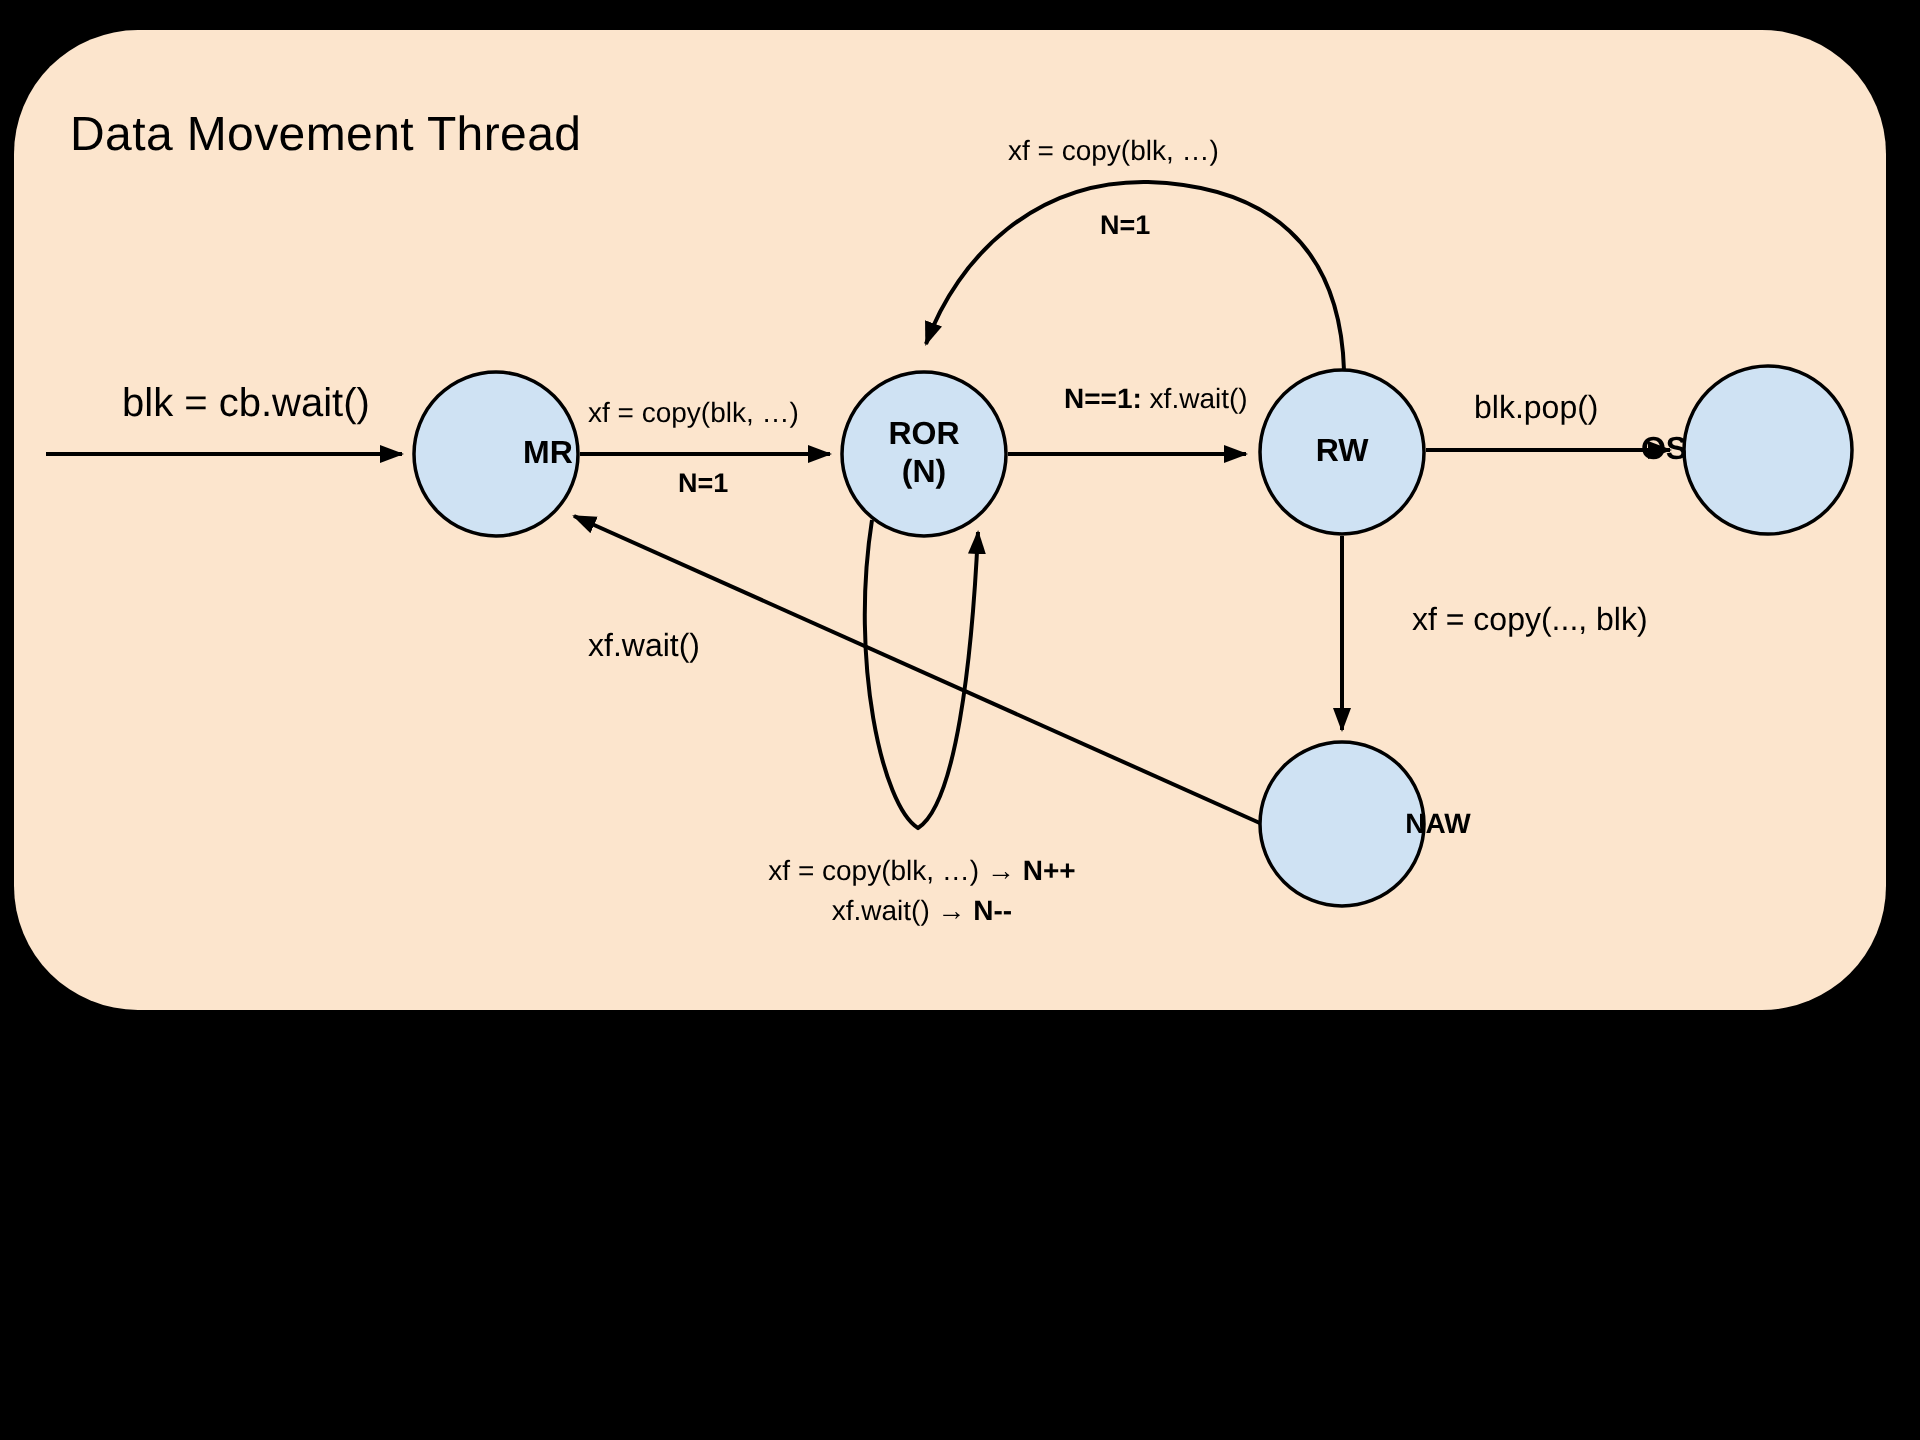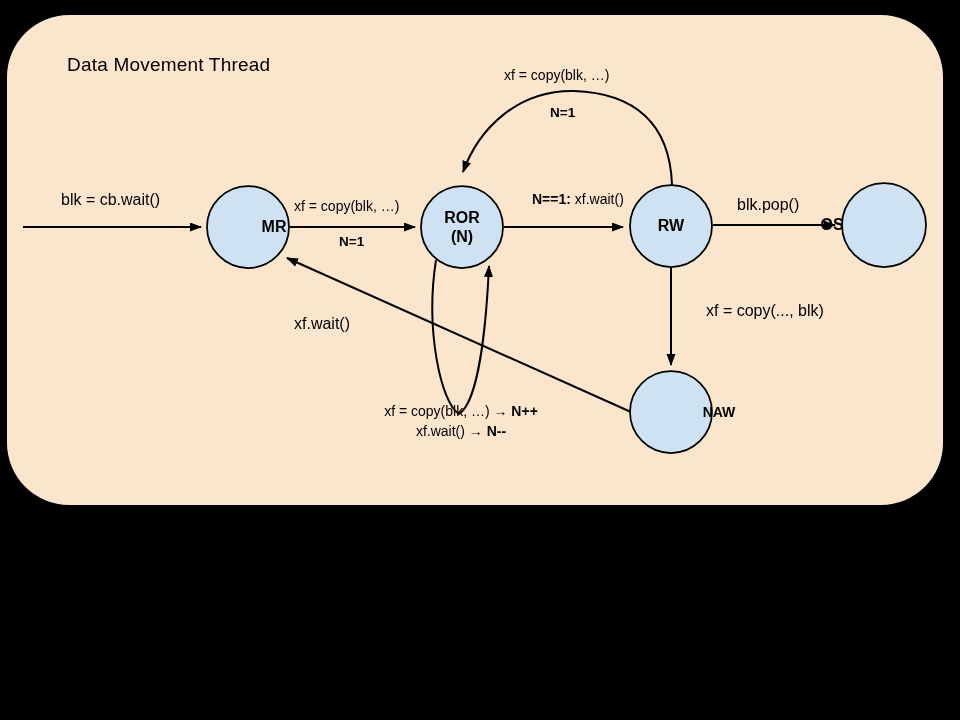--- a/index.html
+++ b/index.html
@@ -24,50 +24,50 @@
     background: var(--slide);
     border-radius: 62px;
   }
   .diagram-svg { position: absolute; left: 0; top: 0; width: 960px; height: 720px; }
   .lbl {
     position: absolute;
     white-space: nowrap;
     color: var(--text);
     line-height: 1.15;
   }
-  .title { left: 35px; top: 54px; font-size: 19px; letter-spacing: 0.2px; margin-left: 32px; }
+  .title { left: 35px; top: 54px; font-size: 24px; letter-spacing: 0.2px; }
   .node-label {
     position: absolute;
     transform: translate(-50%, -50%);
     font-weight: bold;
     font-size: 16px;
     color: var(--text);
     text-align: center;
     white-space: pre-line;
     line-height: 1.2;
   }
   .node-mr  { left: 248px; top: 227px; margin-left: 26px; }
   .node-ror { left: 462px; top: 227px; }
   .node-rw  { left: 671px; top: 226px; }
   .node-os  { left: 832px; top: 225px; }
   .node-naw { left: 671px; top: 412px; font-size: 14px; margin-left: 48px; }
 
-  .entry-label    { left: 61px;  top: 191px; font-size: 16px; }
+  .entry-label    { left: 61px;  top: 191px; font-size: 20px; }
   .mrror-label    { left: 294px; top: 198px; font-size: 14px; }
   .mrror-cond     { left: 339px; top: 234px; font-size: 13.5px; font-weight: bold; }
   .arc-label      { left: 504px; top: 67px;  font-size: 14px; }
   .arc-cond       { left: 550px; top: 105px; font-size: 13.5px; font-weight: bold; }
   .rorrw-label    { left: 512px; top: 191px; font-size: 14px; padding-left: 20px; }
   .rorrw-label b  { font-weight: bold; }
   .blkpop-label   { left: 737px; top: 196px; font-size: 16px; }
   .copyblk-label  { left: 706px; top: 302px; font-size: 16px; }
   .xfwait-label   { left: 294px; top: 315px; font-size: 16px; }
   .loop-block {
     position: absolute;
-    left: 461px; top: 402px;
+    left: 461px; top: 426px;
     transform: translateX(-50%);
     font-size: 14px;
     text-align: center;
     color: var(--text);
     line-height: 19.5px;
     white-space: nowrap;
   }
   .loop-block .or { font-style: italic; }
   .loop-block b { font-weight: bold; }
 </style>

